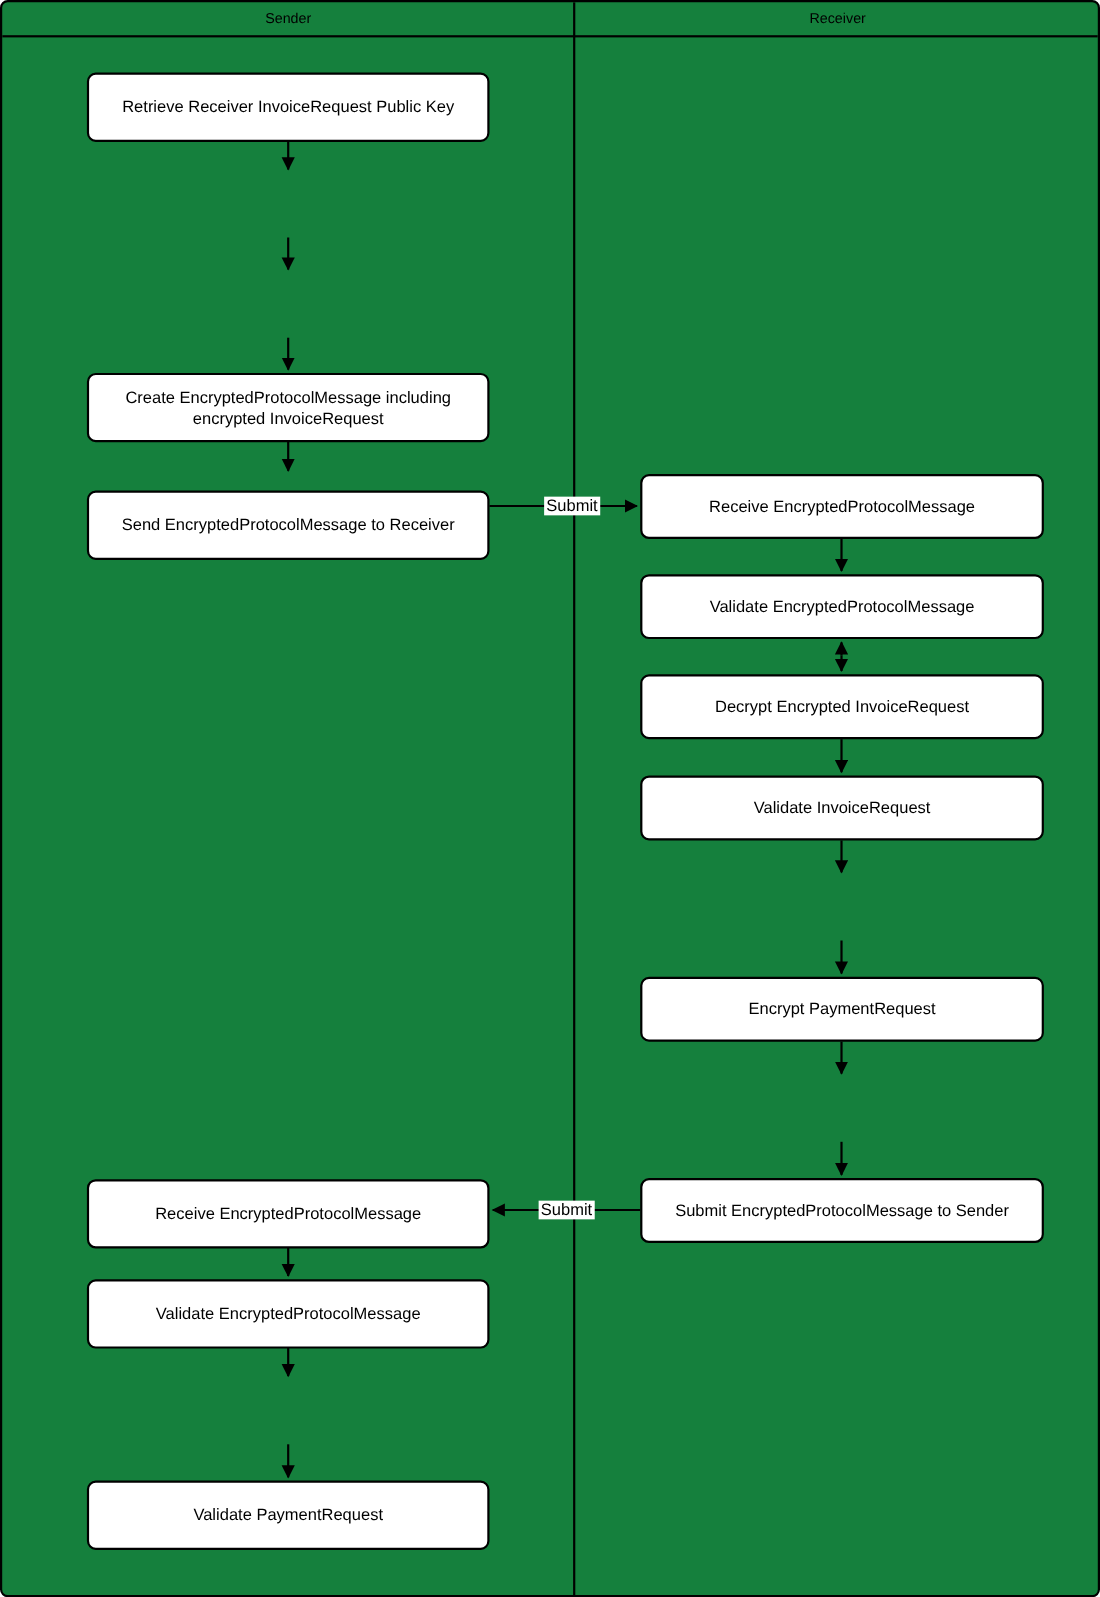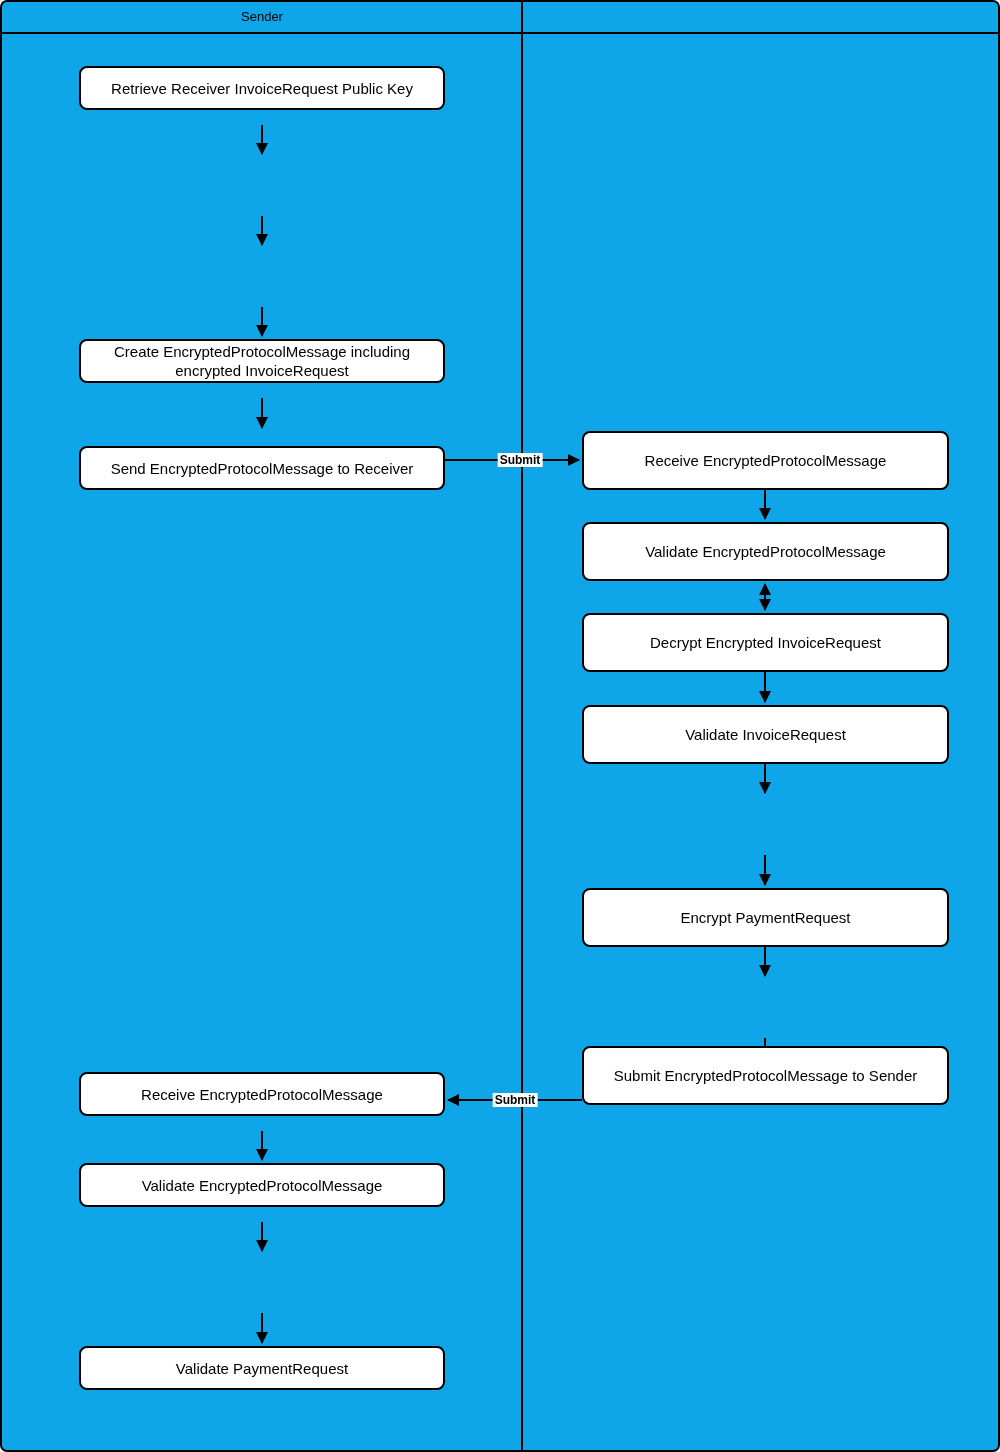--- a/index.html
+++ b/index.html
@@ -3,21 +3,21 @@
 <meta charset="utf-8">
 <style>
   html,body{margin:0;padding:0;background:#ffffff;}
   body{font-family:"Liberation Sans", sans-serif;color:#000;}
   #canvas{
     position:relative;
     width:1000px;height:1452px;
     box-sizing:border-box;
     border:2px solid #000;
     border-radius:7px;
-    background:#0ea5e9;
+    background:#15803d;
     overflow:hidden;
   }
   .lane-divider{
     position:absolute;top:0;bottom:0;left:519px;width:2px;background:#000;z-index:1;
   }
   .header-sep{
     position:absolute;top:30px;left:0;right:0;height:2px;background:#000;z-index:1;
   }
   .lane-title{
     position:absolute;top:0;height:30px;line-height:30px;
@@ -30,43 +30,43 @@
     box-sizing:border-box;
     border:2px solid #000;
     border-radius:8px;
     background:#fff;
     display:flex;align-items:center;justify-content:center;
     text-align:center;
     font-size:15px;line-height:19px;
     padding:4px 14px;
     z-index:3;
   }
-  .node.sender-col{left:77px;width:366px;height:44px;}
+  .node.sender-col{left:77px;width:366px;height:63px;}
   .node.receiver-col{left:580px;width:367px;height:59px;}
   #edges{position:absolute;top:0;left:0;z-index:2;}
   .edge-label{
     position:absolute;
     transform:translate(-50%,-50%);
     background:#fff;
     padding:0 2px;
-    font-size:12px;
+    font-size:15px;
     z-index:4;
     white-space:nowrap;
-    font-weight:bold;
   }
 </style>
 </head>
 <body>
 
 <div id="canvas">
 
   <div class="lane-divider"></div>
   <div class="header-sep"></div>
 
   <div class="lane-title sender">Sender</div>
+  <div class="lane-title receiver">Receiver</div>
 
   <svg id="edges" width="1000" height="1452">
     <defs>
       <marker id="arrow" markerWidth="6.5" markerHeight="6.5" refX="5.5" refY="3" orient="auto">
         <path d="M0,0 L6,3 L0,6 Z" fill="#000"></path>
       </marker>
     </defs>
     <g stroke="#000" stroke-width="2" fill="none">
 
       <line x1="260" y1="123" x2="260" y2="152" marker-end="url(#arrow)"></line>
@@ -97,18 +97,18 @@
   <div class="node sender-col" style="top:444px">Send EncryptedProtocolMessage to Receiver</div>
   <div class="node sender-col" style="top:1070px">Receive EncryptedProtocolMessage</div>
   <div class="node sender-col" style="top:1161px">Validate EncryptedProtocolMessage</div>
   <div class="node sender-col" style="top:1344px">Validate PaymentRequest</div>
 
   <div class="node receiver-col" style="top:429px">Receive EncryptedProtocolMessage</div>
   <div class="node receiver-col" style="top:520px">Validate EncryptedProtocolMessage</div>
   <div class="node receiver-col" style="top:611px">Decrypt Encrypted InvoiceRequest</div>
   <div class="node receiver-col" style="top:703px">Validate InvoiceRequest</div>
   <div class="node receiver-col" style="top:886px">Encrypt PaymentRequest</div>
-  <div class="node receiver-col" style="top:1044px">Submit EncryptedProtocolMessage to Sender</div>
+  <div class="node receiver-col" style="top:1069px">Submit EncryptedProtocolMessage to Sender</div>
 
   <div class="edge-label" style="left:518px;top:458px">Submit</div>
   <div class="edge-label" style="left:513px;top:1098px">Submit</div>
 
 </div>
 
 </body></html>

